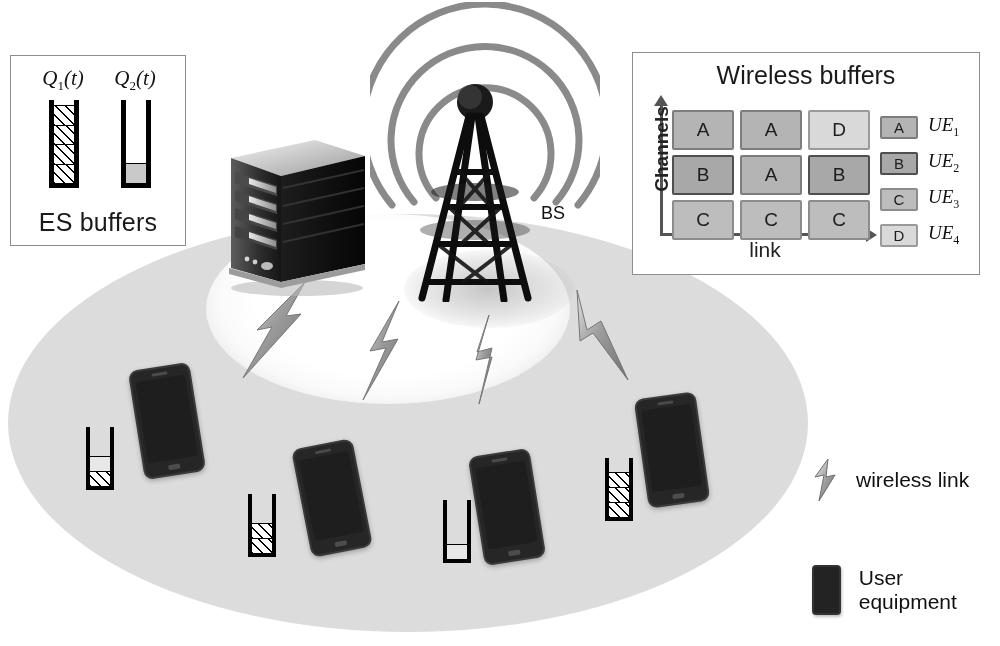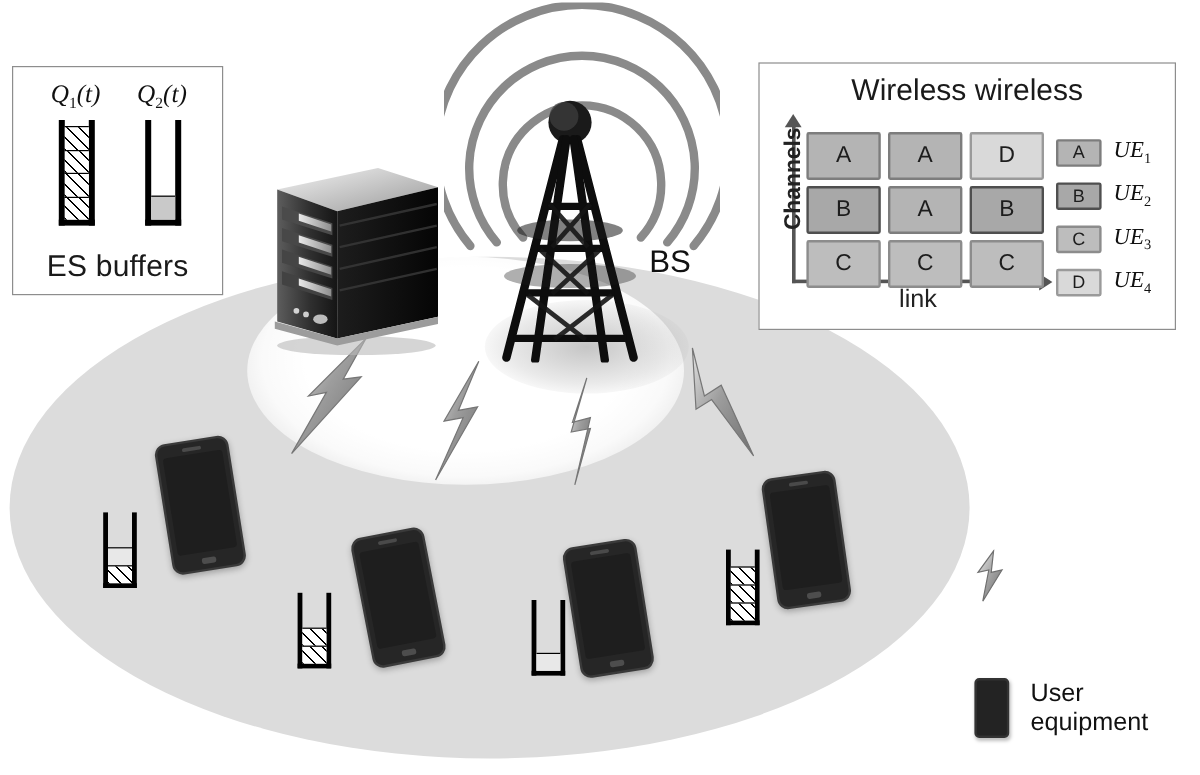--- a/index.html
+++ b/index.html
@@ -120,21 +120,21 @@
   }
   .ue-name{
     margin-left:10px;font-family:"Liberation Serif",serif;font-style:italic;
     font-size:19px;color:#111;
   }
   .ue-name sub{font-size:12px;font-style:normal;}
 
   
   .scene-label{position:absolute;color:#111;}
   #lbl-edge{left:228px;top:88px;font-size:27px;}
-  #lbl-bs{left:541px;top:203px;font-size:26px;}
+  #lbl-bs{left:541px;top:203px;font-size:18px;}
 
   
   #server{position:absolute;left:219px;top:136px;width:152px;height:160px;}
 
   
   #tower{position:absolute;left:370px;top:2px;width:230px;height:300px;}
 
   
   .phone{
     position:absolute;background:#262626;border-radius:9px;
@@ -363,21 +363,21 @@
       <div class="tube"></div>
       <div class="fill" style="height:20px;">
         <div class="seg grey" style="height:20px;"></div>
       </div>
     </div>
 
     <div class="es-title">ES buffers</div>
   </div>
 
   <div class="panel" id="wc-panel">
-    <div class="wc-title">Wireless wireless</div>
+    <div class="wc-title">Wireless buffers</div>
   </div>
 
   <div class="axis-line axis-y"></div>
   <div class="axis-line axis-x"></div>
   <div class="arrow-up"></div>
   <div class="arrow-right"></div>
   <div class="ylab">Channels</div>
   <div class="xlab">link</div>
 
   <div class="grid">
@@ -425,20 +425,21 @@
     <svg width="26" height="44" viewBox="0 0 26 44">
       <path d="M 16 1 L 3 19 L 12 17 L 7 43 L 23 17 L 14 19 Z" fill="url(#boltg2)" stroke="#6f6f6f" stroke-width="1"></path>
       <defs>
         <linearGradient id="boltg2" x1="0" y1="0" x2="1" y2="1">
           <stop offset="0%" stop-color="#efefef"></stop>
           <stop offset="50%" stop-color="#a2a2a2"></stop>
           <stop offset="100%" stop-color="#6b6b6b"></stop>
         </linearGradient>
       </defs>
     </svg>
+    <span class="legend-text">wireless link</span>
   </div>
 
 
   <div class="legend-item" id="lg-ue">
     <div class="legend-phone"></div>
     <span class="legend-text">User equipment</span>
   </div>
 
 </div>
 

